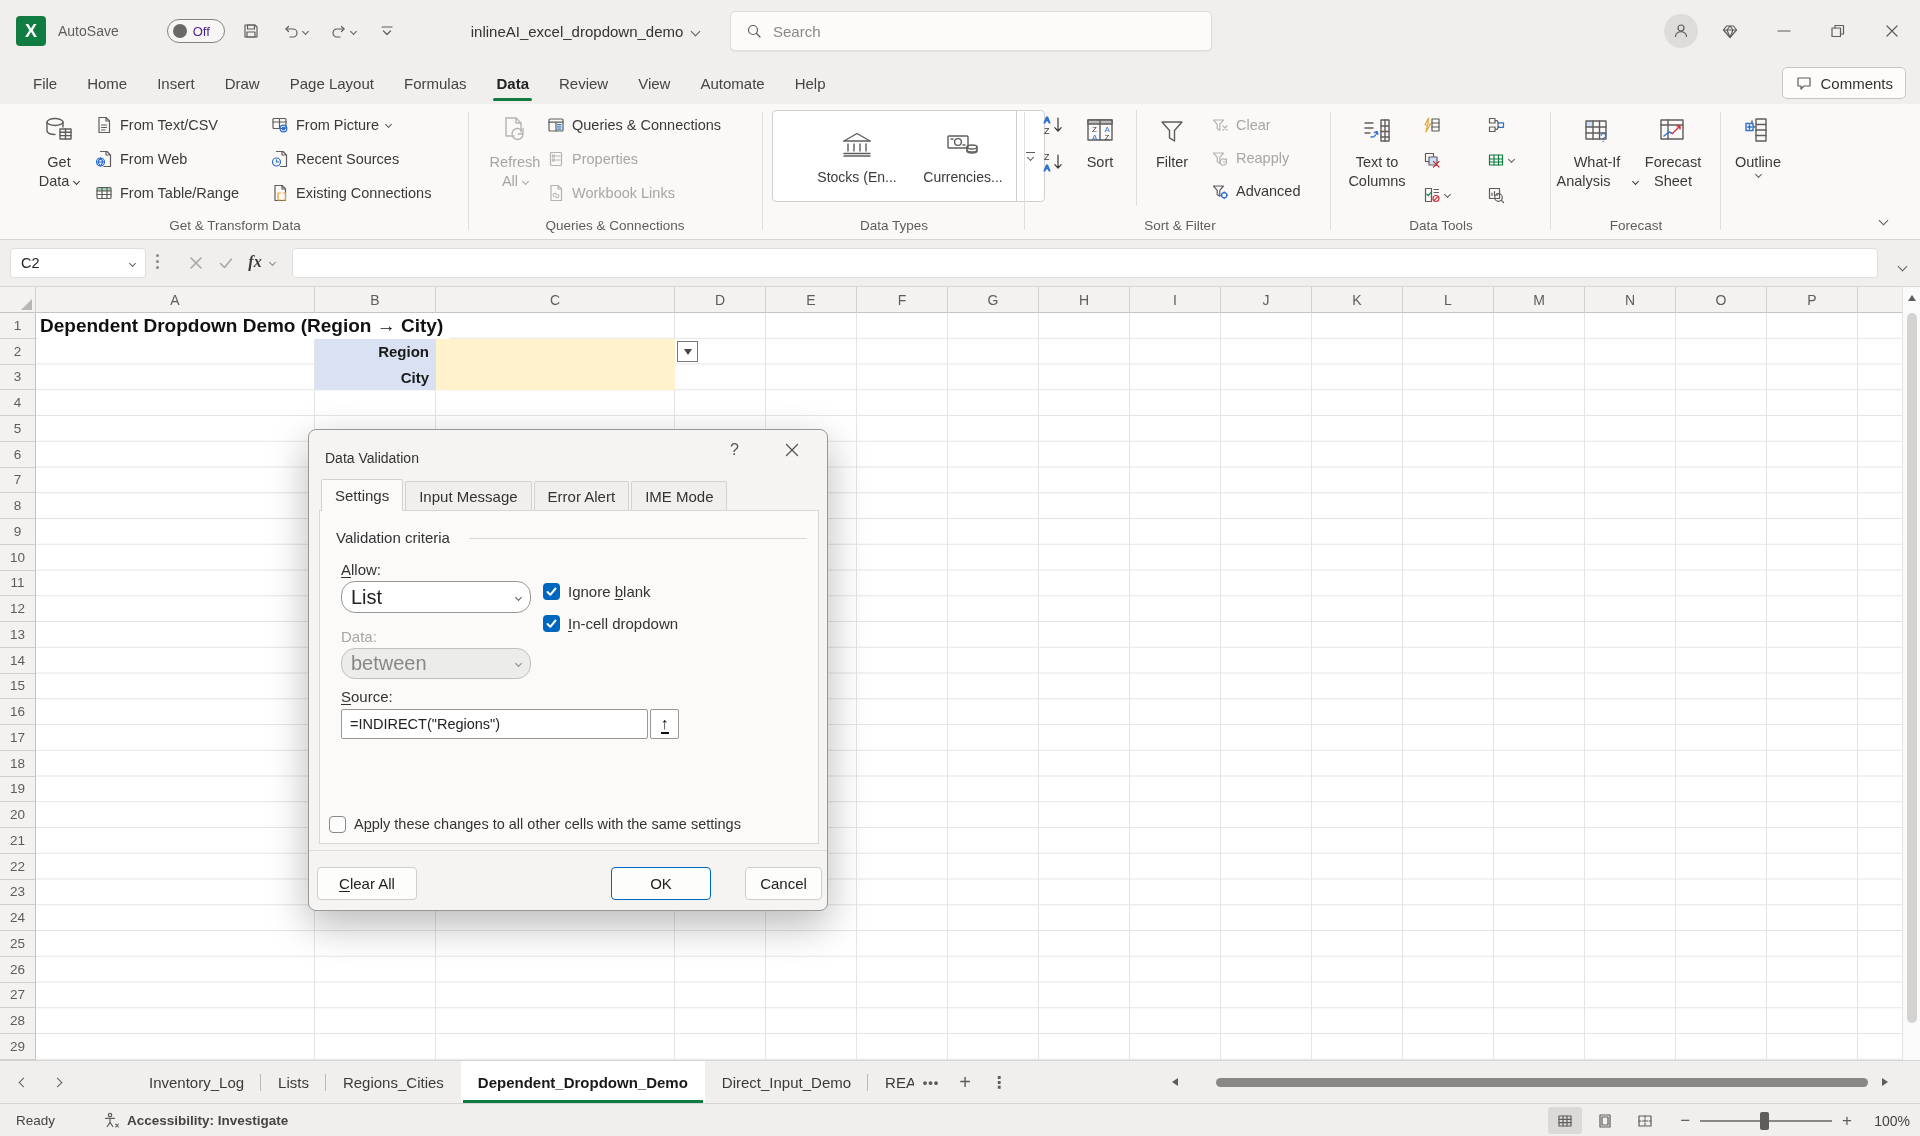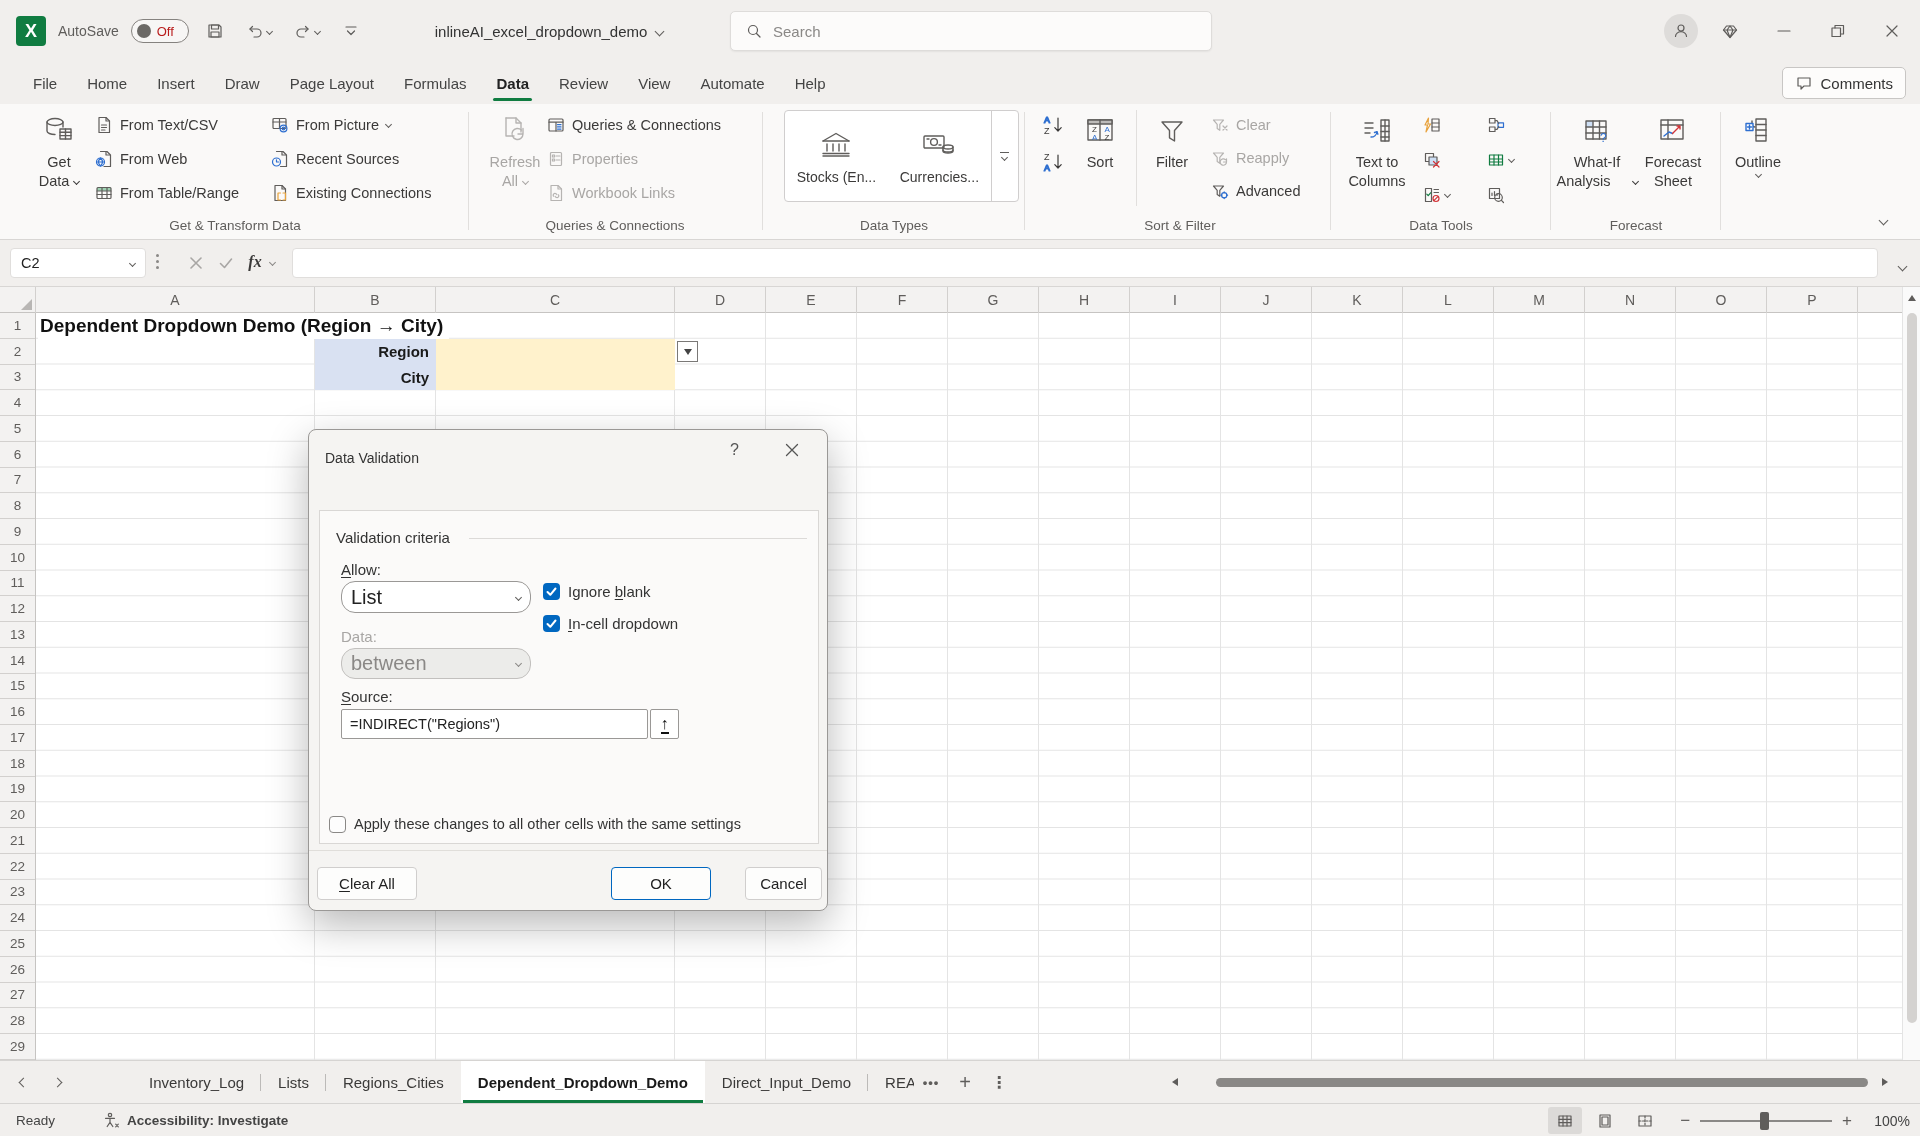--- a/index.html
+++ b/index.html
@@ -21,21 +21,21 @@
   .rd  { stroke:#d13438 !important; }
   .org { stroke:#e8a33d !important; }
   .gf  { fill:#9fd1b2 !important; stroke:none !important; }
   .bf  { fill:#cfe0f5 !important; stroke:none !important; }
   .dis svg *, svg.dis * { stroke:#b6b4b2 !important; }
   .dis { color:#a8a6a4 !important; }
 
   
   .titlebar { left:0; top:0; width:1920px; height:62px; }
   .xlogo { width:30px; height:30px; border-radius:4px; background:#107C41; color:#fff; font-weight:bold; font-size:18px; display:flex; align-items:center; justify-content:center; }
-  .toggle { width:58px; height:24px; border:1px solid #85827f; border-radius:12px; display:flex; align-items:center; gap:6px; padding:0 5px; color:#b91c1c; font-size:13px; background:#f7f6f5; }
+  .toggle { width:58px; height:24px; border:1px solid #85827f; border-radius:12px; display:flex; align-items:center; gap:6px; padding:0 5px; color:#4c1d95; font-size:13px; background:#f7f6f5;margin-left:36px; }
   .knob { width:14px; height:14px; border-radius:50%; background:#6b6966; }
   .qat { display:flex; align-items:center; gap:3px; color:#5f5d5b; padding:4px 5px; border-radius:3px; }
   .searchbox { left:730px; top:11px; width:482px; height:40px; background:#fcfbfa; border:1px solid #dedcda; border-radius:5px; display:flex; align-items:center; gap:10px; padding:0 14px; box-shadow:0 1px 2px rgba(0,0,0,.06); }
   .searchbox input { border:none; outline:none; background:transparent; font-size:15px; color:#444; width:380px; font-family:inherit; }
   .searchbox input::placeholder { color:#8a8886; }
   .avatar { width:34px; height:34px; border-radius:50%; background:#dedcda; display:flex; align-items:center; justify-content:center; }
   .winbtn { width:44px; height:40px; display:flex; align-items:center; justify-content:center; color:#5f5d5b; }
 
   
   .tabrow { left:0; top:62px; width:1920px; height:42px; display:flex; align-items:center; }
@@ -351,21 +351,21 @@
               <path d="M6.5 12.2a1.8 1.8 0 012.5-2.5l.9.9M11.5 10.8a1.8 1.8 0 01-2.5 2.5l-.9-.9"></path>
             </svg>
           <span>Workbook Links</span>
         </div>
       </div>
       <div class="rlabel">Queries &amp; Connections</div>
     </div>
     <div class="rsep" style="left:762px;"></div>
 
     <div class="rgroup" style="left:768px; width:252px;">
-      <div class="gallery" style="left:16px; width:235px;">
+      <div class="gallery" style="left:4px; width:273px;justify-content:flex-end;">
         <div class="gitem">
           <svg class="I" style="width:38px;height:38px;">
               <path d="M6 14L19 6.5 32 14"></path>
               <path d="M6 14h26"></path>
               <path d="M10 17v7M16 17v7M22 17v7M28 17v7"></path>
               <path d="M6 26.5h26M6 29h26"></path>
             </svg>
           <span>Stocks (En...</span>
         </div>
         <div class="gitem">
@@ -695,20 +695,26 @@
   </div>
 
   <div class="abs dialog">
     <div class="dtitle">Data Validation</div>
     <div class="abs" style="right:88px; top:11px; font-size:16px; color:#555;"><span>?</span></div>
     <div class="abs" style="right:28px; top:11px;">
       <svg class="i" style="width:16px;height:16px;">
           <path d="M3.5 3.5l11 11M14.5 3.5l-11 11" style="stroke:#555;stroke-width:1.3;"></path>
         </svg>
     </div>
+    <div class="dtabs">
+      <div class="dtab active">Settings</div>
+      <div class="dtab">Input Message</div>
+      <div class="dtab">Error Alert</div>
+      <div class="dtab">IME Mode</div>
+    </div>
     <div class="dpage"></div>
 
     <div class="abs" style="left:22px; top:99px; background:#fbfaf9; padding:0 5px; z-index:2;">Validation criteria</div>
     <div class="abs" style="left:160px; top:108px; width:338px; height:1px; background:#dcdad8;"></div>
 
     <div class="abs" style="left:32px; top:131px;"><span></span><span class="u">A</span><span>llow:</span></div>
     <div class="combo" style="left:32px; top:151px; width:190px; height:32px;">
       <span>List</span>
       <span class="chv s" style="color:#5f5d5b;"></span>
     </div>

